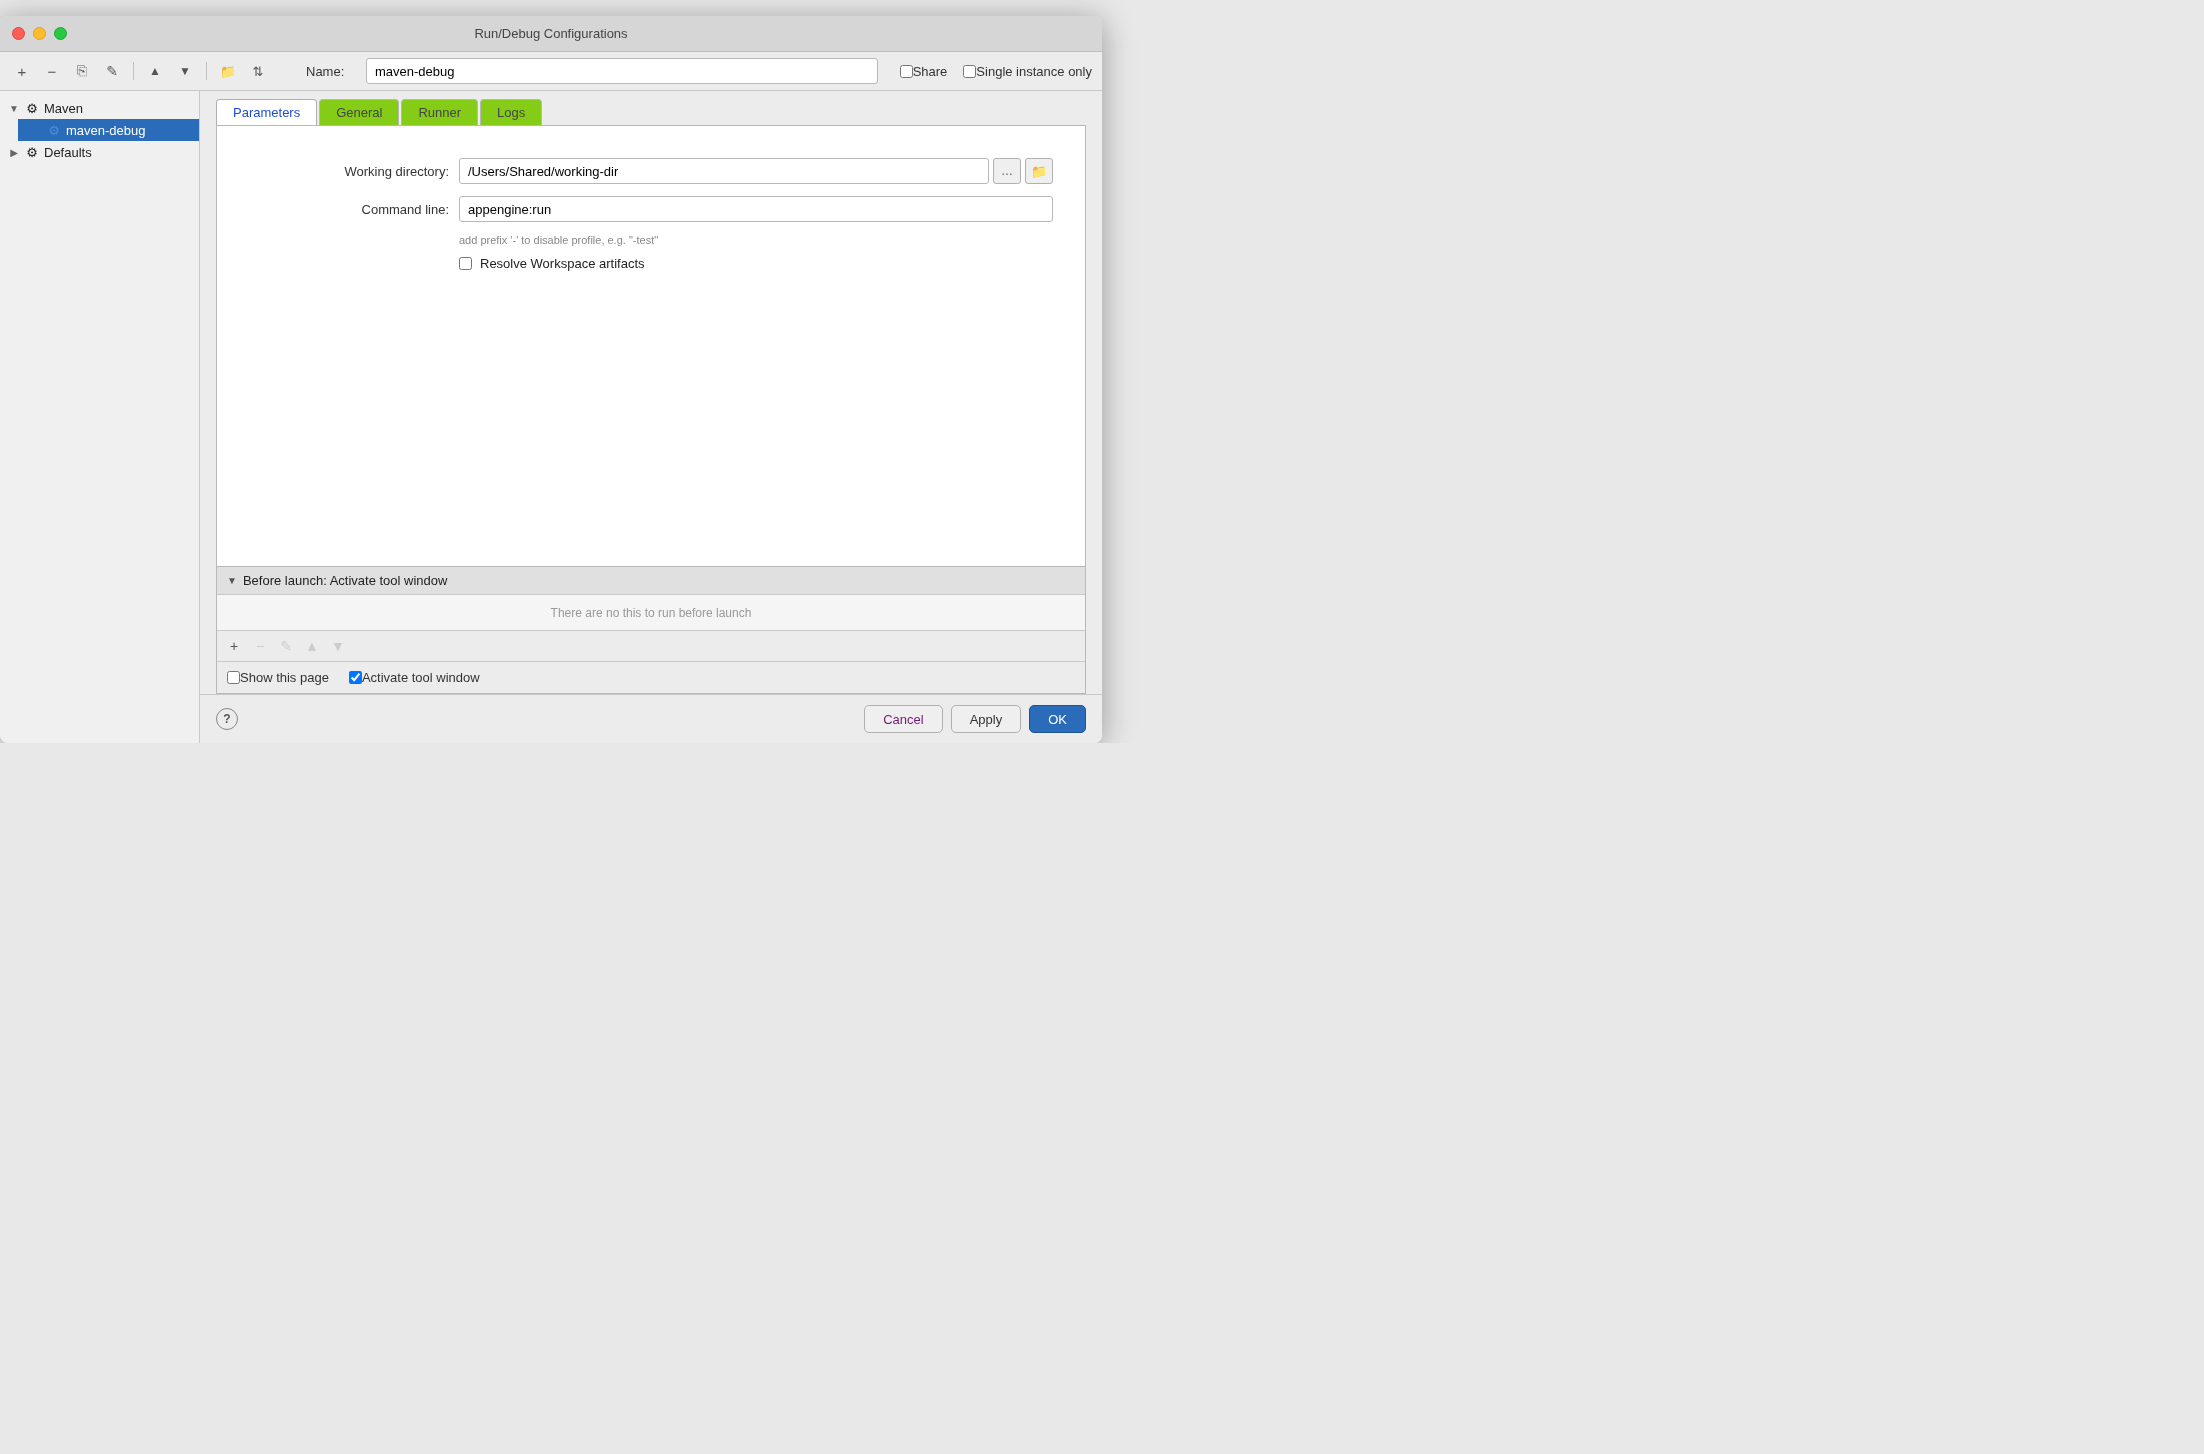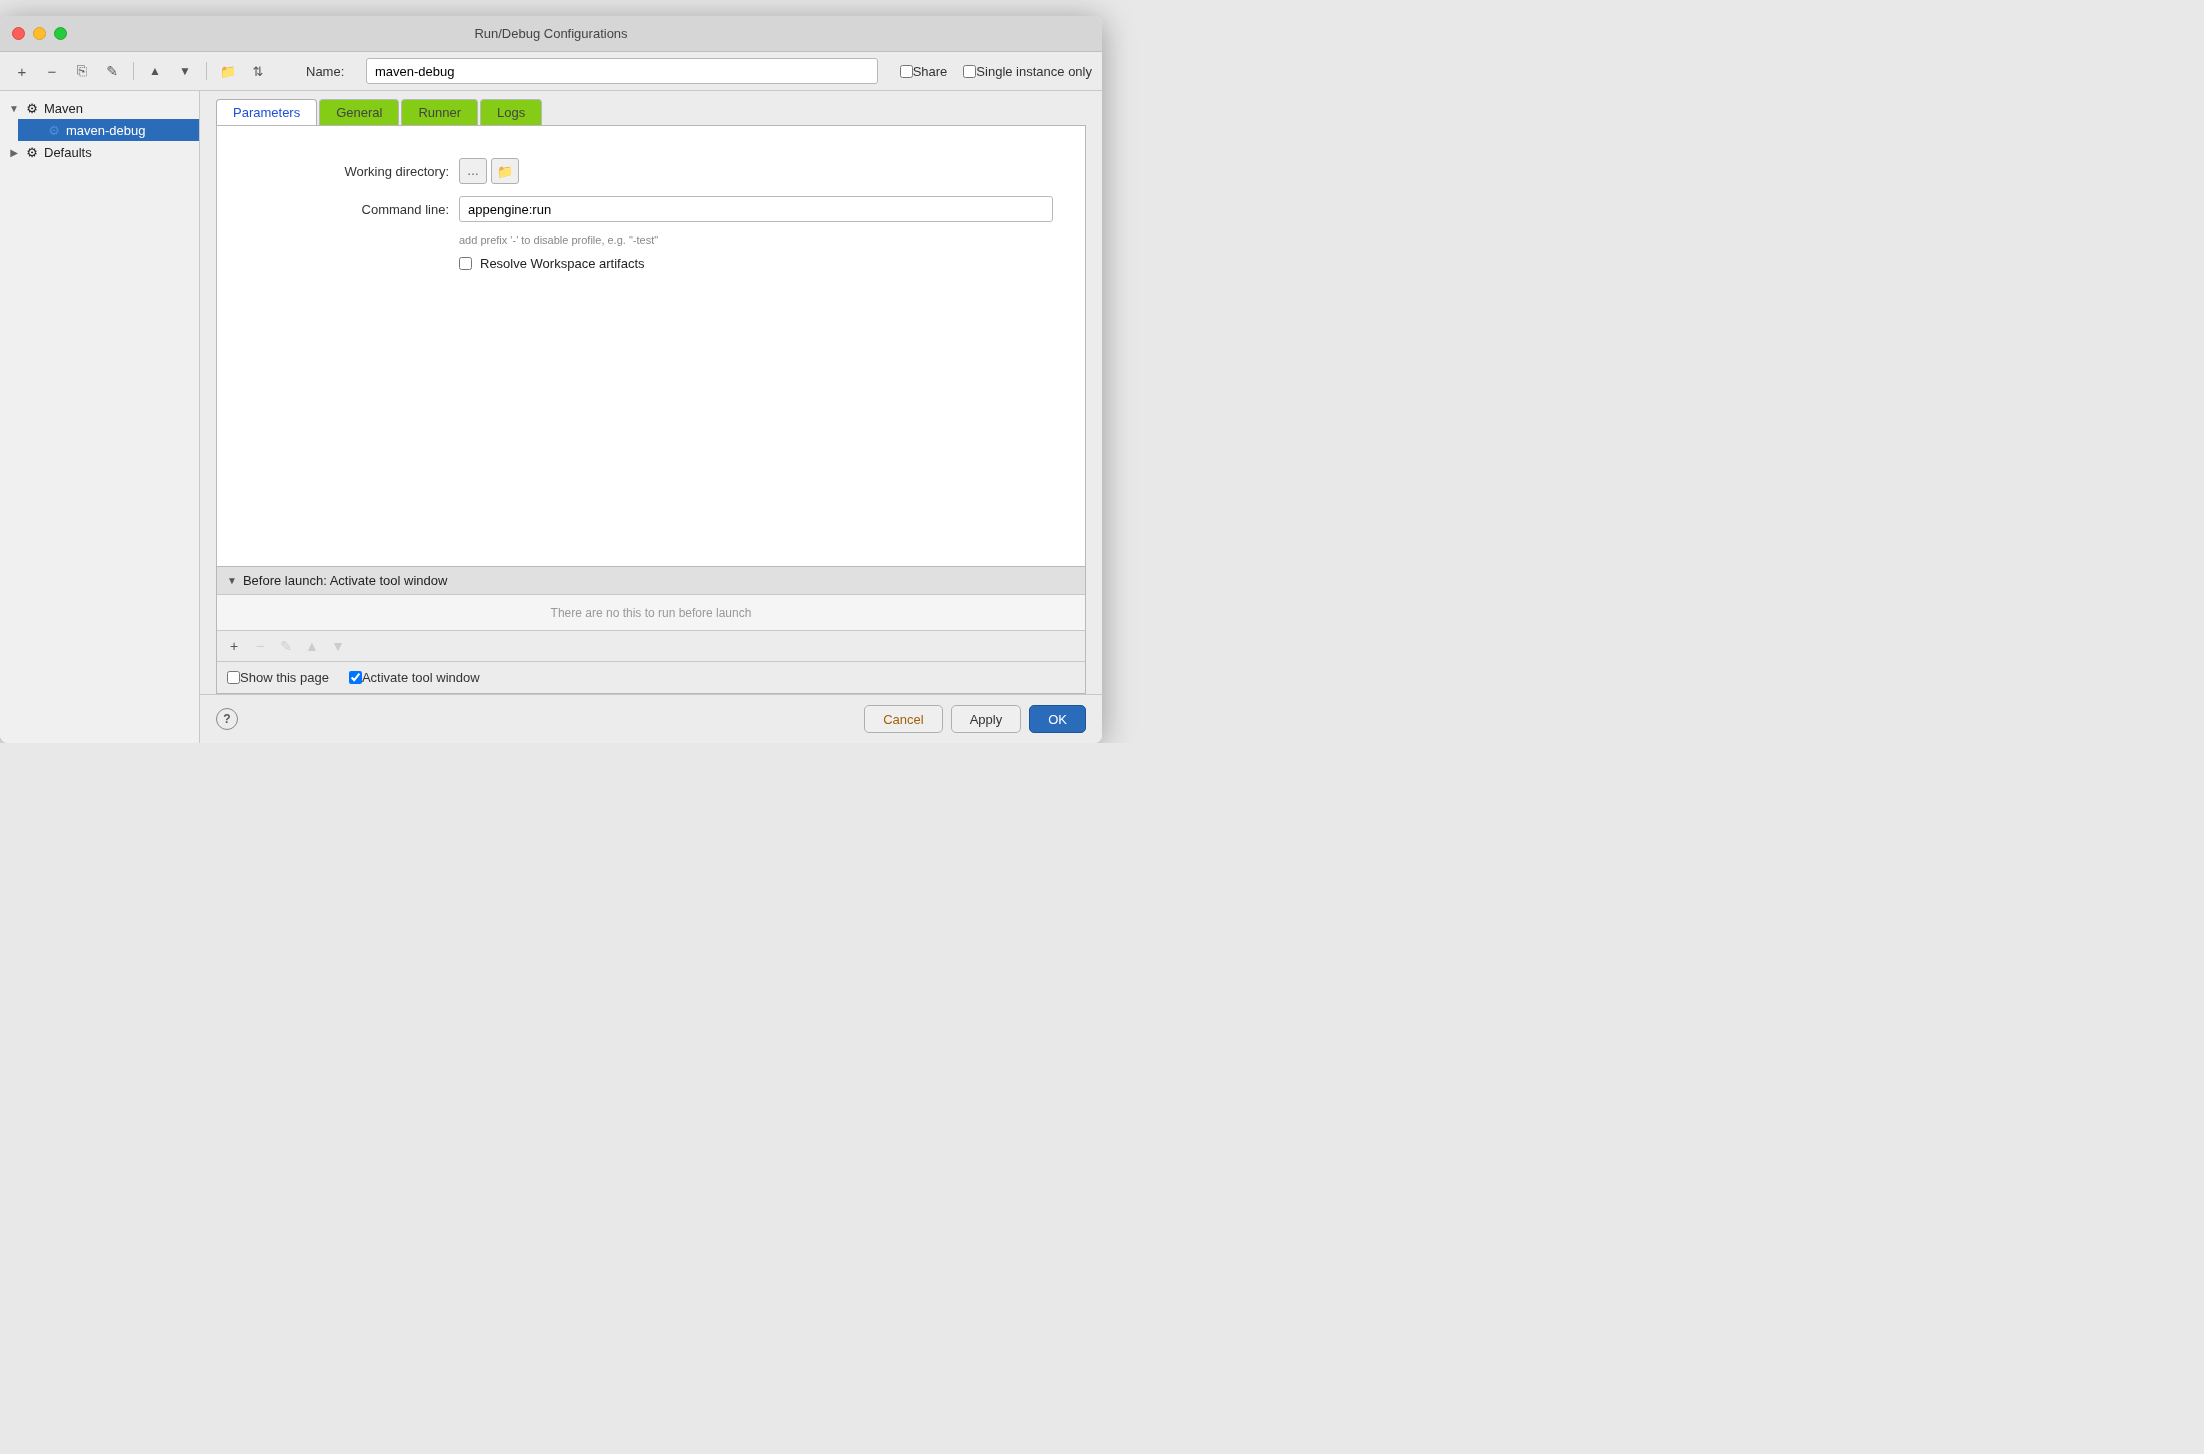--- a/index.html
+++ b/index.html
@@ -325,21 +325,21 @@
       height: 28px;
       padding: 0 18px;
       border-radius: 5px;
       font-size: 13px;
       cursor: pointer;
       outline: none;
     }
     .btn-cancel {
       background: #efefef;
       border: 1px solid #b0b0b0;
-      color: #a16207;
+      color: #701a75;
     }
     .btn-apply {
       background: #efefef;
       border: 1px solid #b0b0b0;
       color: #333;
     }
     .btn-ok {
       background: #2a6bba;
       border: 1px solid #1e5599;
       color: #fff;
@@ -416,20 +416,21 @@
         <button class="tab-btn">General</button>
         <button class="tab-btn">Runner</button>
         <button class="tab-btn">Logs</button>
       </div>
 
       <div class="form-panel">
 
         <div class="form-row">
           <span class="form-label">Working directory:</span>
           <div class="form-input-group">
+            <input type="text" class="form-input" value="/Users/Shared/working-dir" style="">
             <button class="browse-btn" title="Browse">…</button>
             <button class="browse-btn" title="Browse folder" style="font-size:13px;">📁</button>
           </div>
         </div>
 
         <div class="form-row">
           <span class="form-label">Command line:</span>
           <input type="text" class="form-input" value="appengine:run" style="">
         </div>
 

